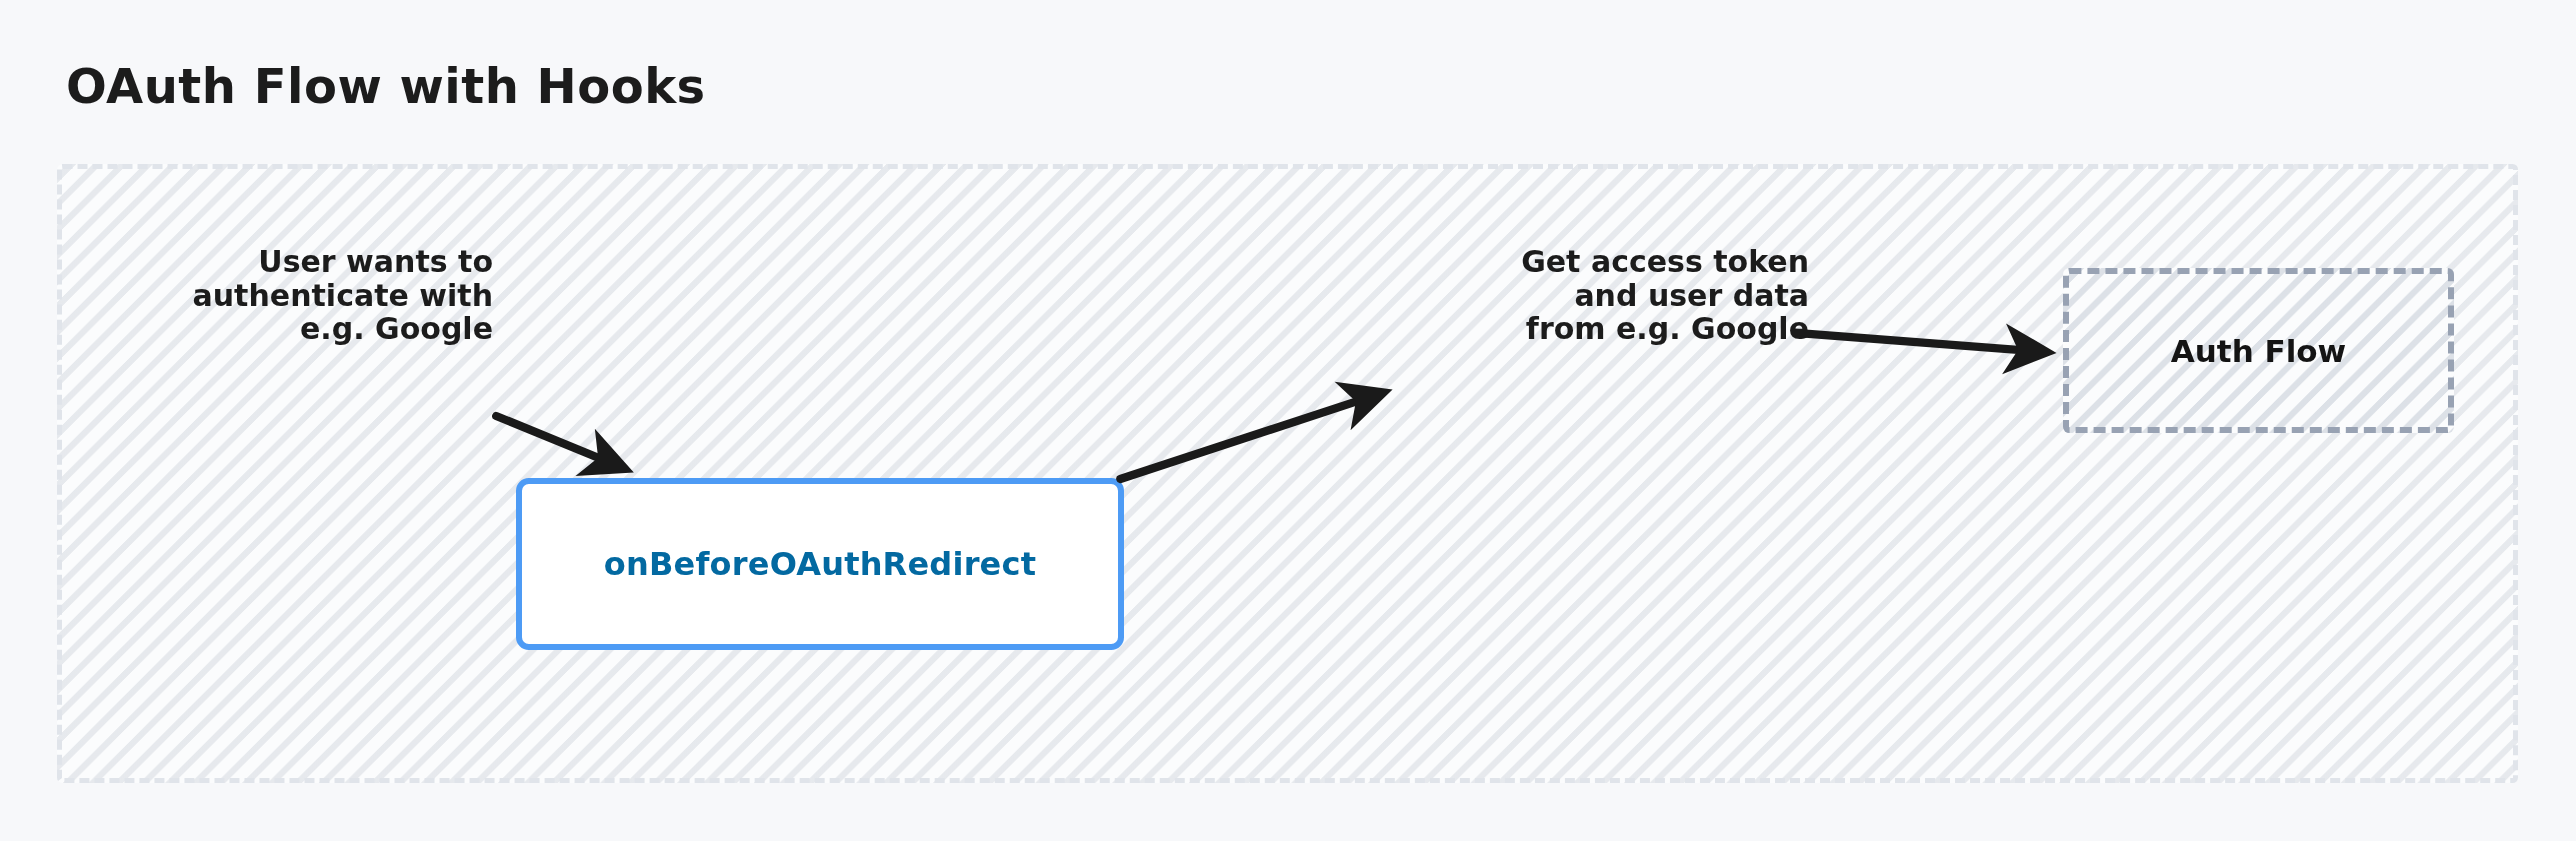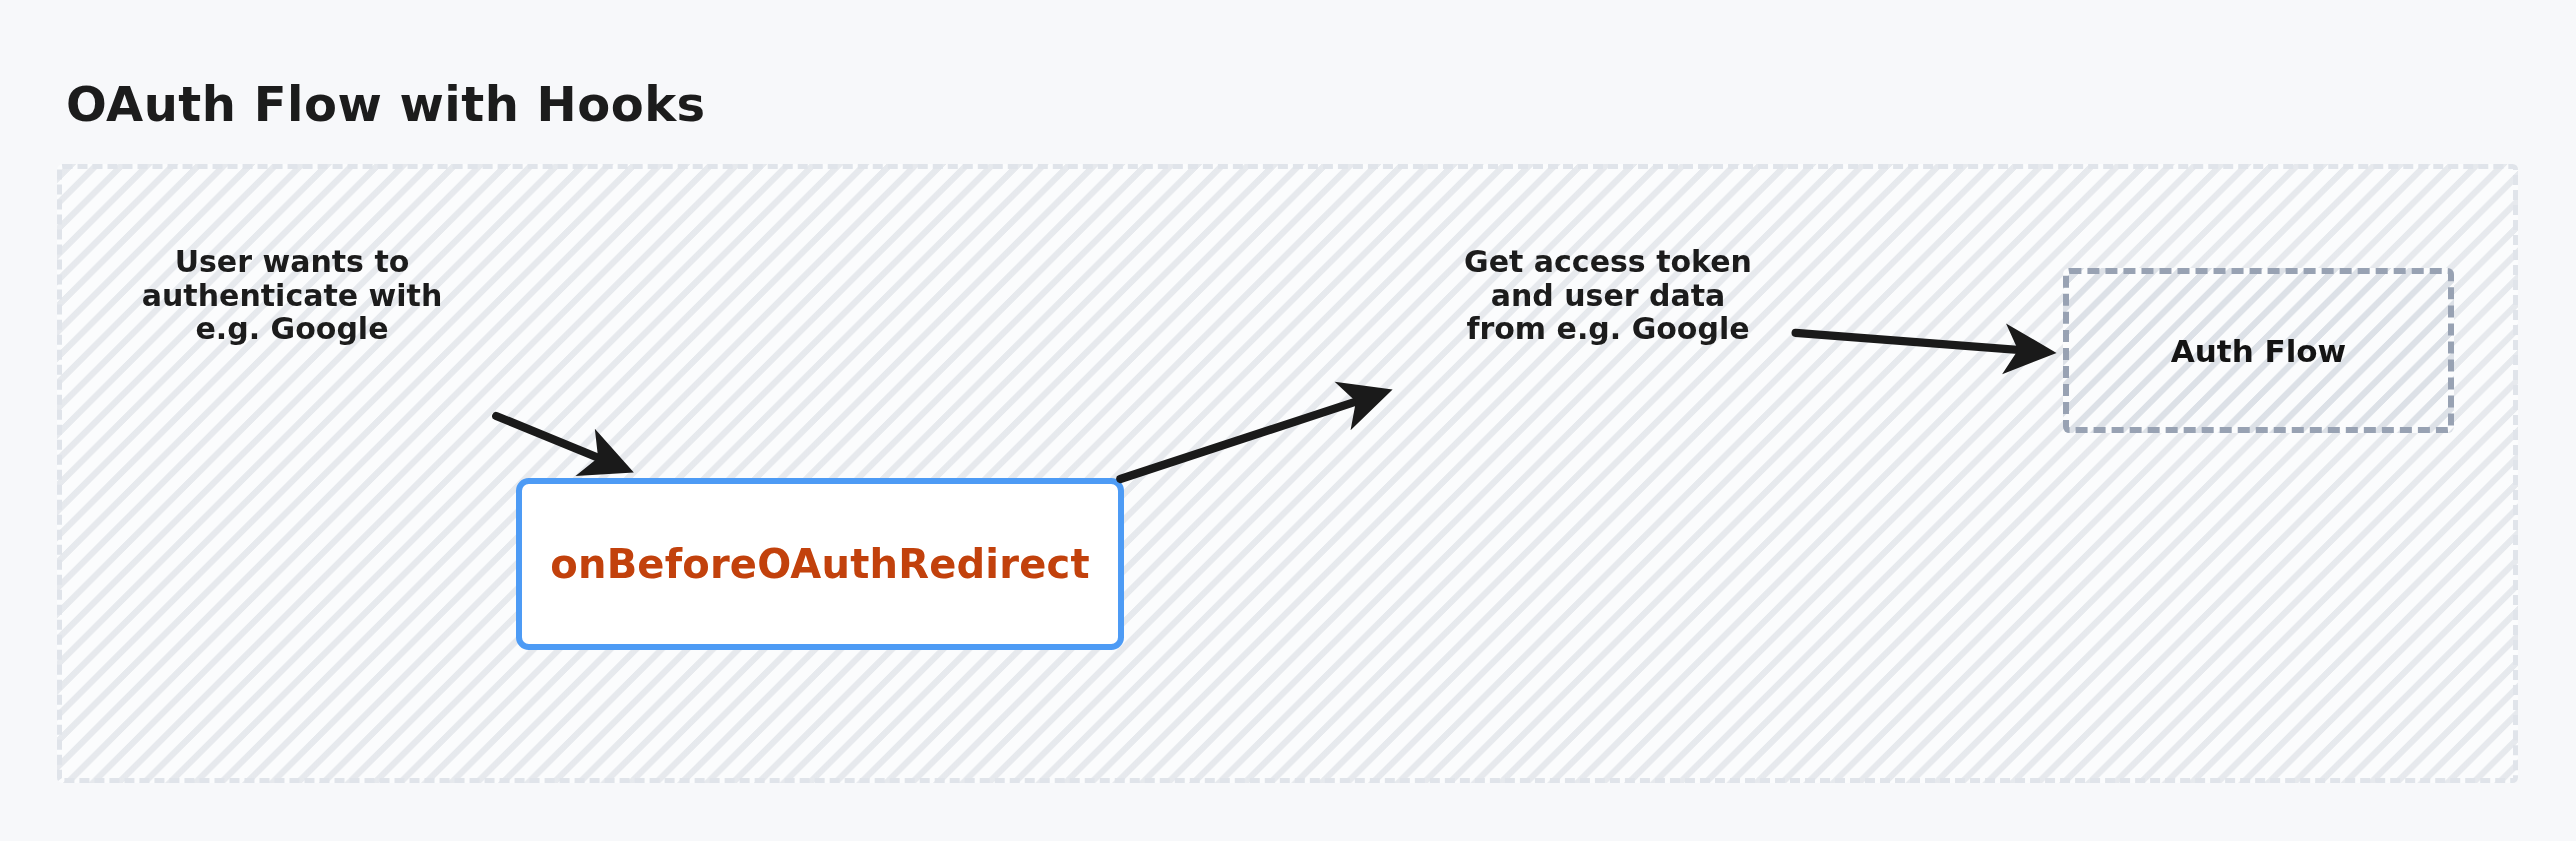--- a/index.html
+++ b/index.html
@@ -17,21 +17,21 @@
   #stage {
     position: relative;
     width: 2576px;
     height: 842px;
   }
 
   
   .diagram-title {
     position: absolute;
     left: 66px;
-    top: 80px;
+    top: 62px;
     font-family: "DejaVu Sans", sans-serif;
     font-size: 48px;
     font-weight: 700;
     color: #1c1c1c;
     letter-spacing: 0.5px;
     white-space: nowrap;
     line-height: 1;
   }
 
   
@@ -66,21 +66,21 @@
   }
 
   
   .edge-label {
     position: absolute;
     font-family: "DejaVu Sans", sans-serif;
     font-size: 30px;
     font-weight: 700;
     color: #1c1c1c;
     line-height: 1.12;
-    text-align: center;
+    text-align: right;
     white-space: pre-line;
   }
   #label-user-authenticate {
     left: 91px;
     top: 245px;
     width: 402px;
   }
   #label-get-token {
     left: 1407px;
     top: 245px;
@@ -97,23 +97,23 @@
     box-sizing: border-box;
     background: #ffffff;
     border: 6.4px solid #4d9bf5;
     border-radius: 12.8px;
     display: flex;
     align-items: center;
     justify-content: center;
   }
   .hook-node .node-label {
     font-family: "DejaVu Sans", sans-serif;
-    font-size: 40px;
+    font-size: 32px;
     font-weight: 700;
-    color: #c2410c;
+    color: #0369a1;
     letter-spacing: 0.2px;
     white-space: nowrap;
   }
 
   
   .subgroup-node {
     position: absolute;
     left: 2063px;
     top: 268px;
     width: 391px;

